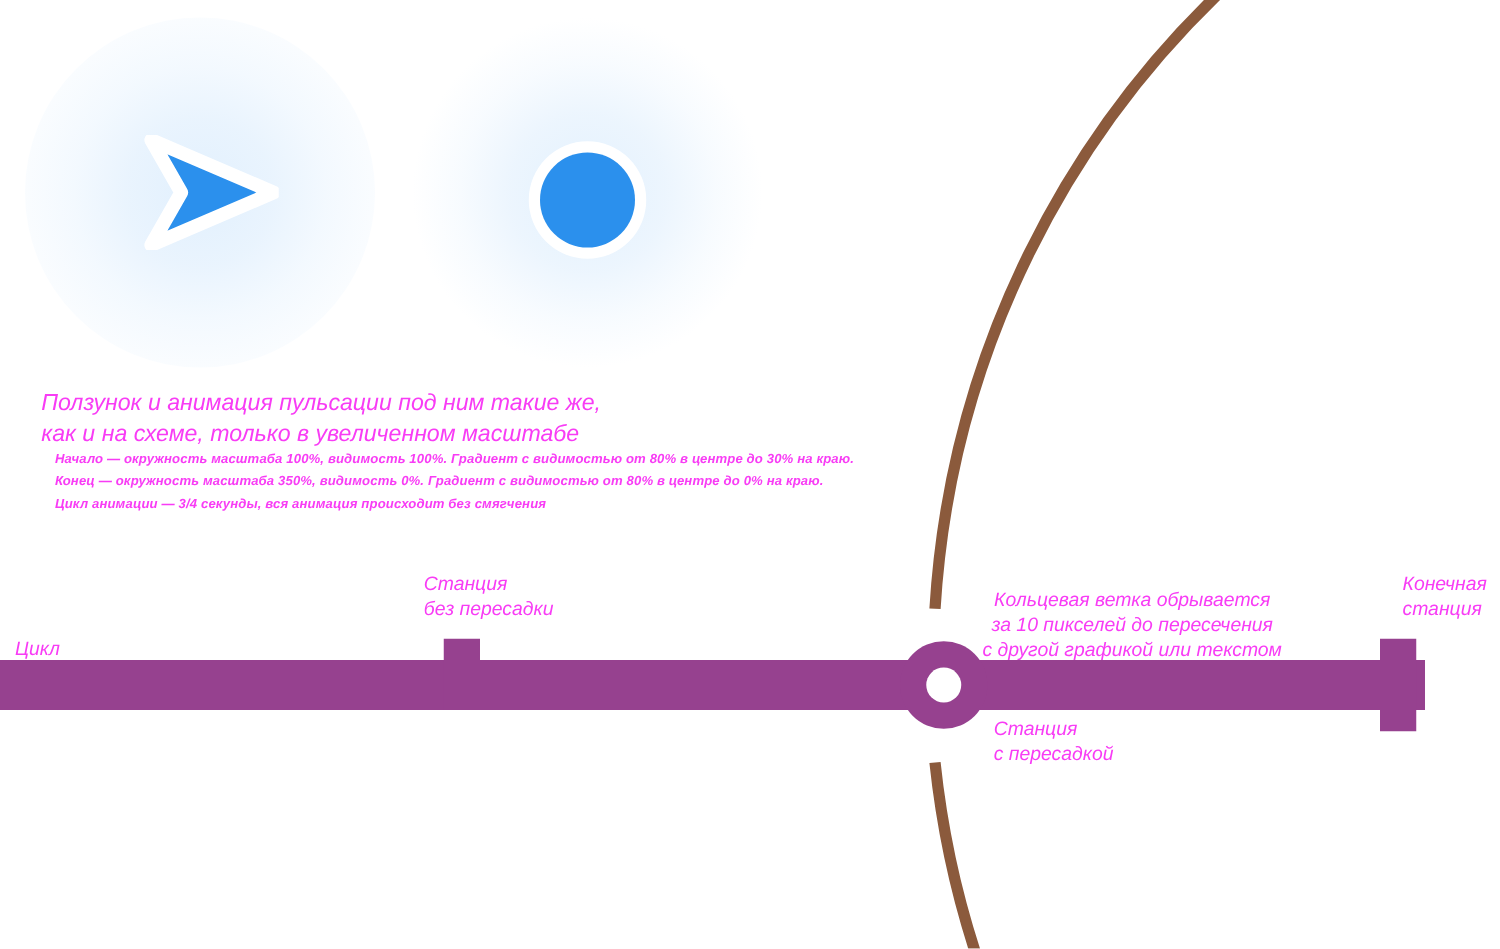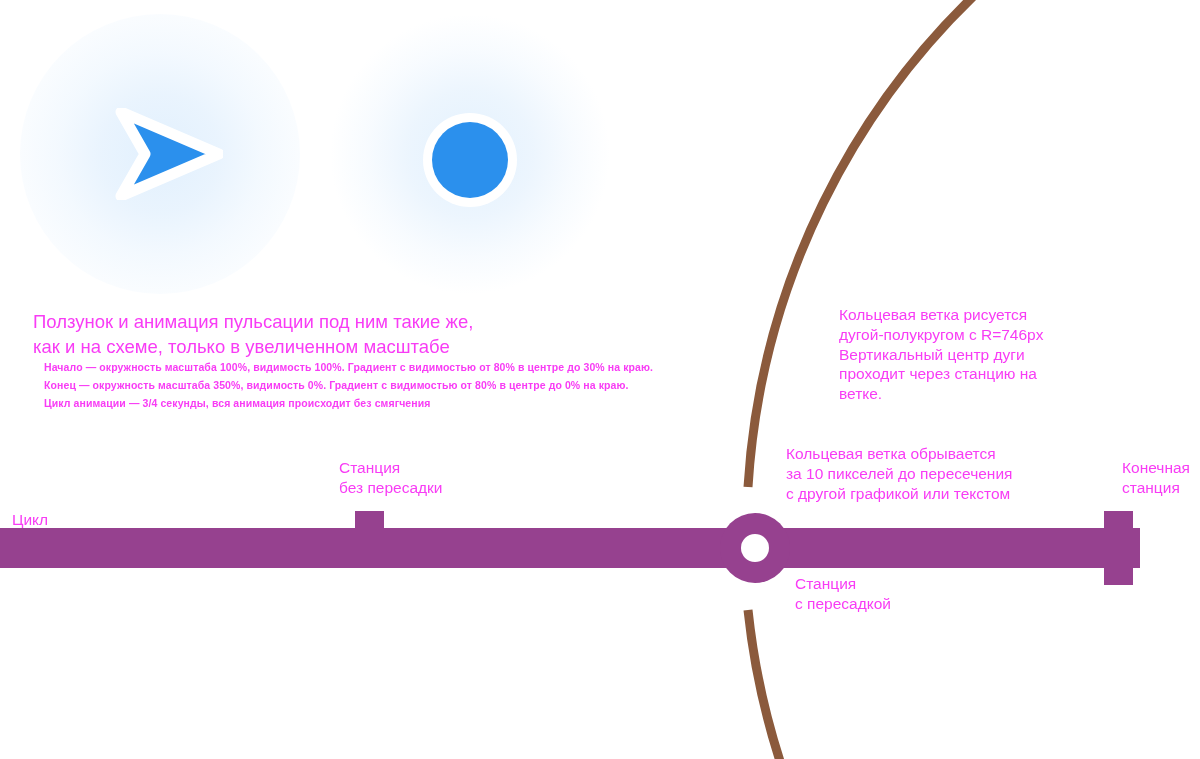--- a/index.html
+++ b/index.html
@@ -124,38 +124,39 @@
     pointer-events: none;
   }
 
   
   .label {
     position: absolute;
     color: #f83cf5;
     font-family: "Liberation Sans", "DejaVu Sans", sans-serif;
     white-space: pre-line;
     line-height: 1.28;
+    font-style: italic;
   }
   .label-sm { font-size: 15.5px; }
   .label-head {
     font-size: 18.5px;
     line-height: 1.34;
   }
   .label-fine {
     font-size: 10.5px;
     line-height: 1.72;
     font-weight: 700;
     letter-spacing: 0.1px;
   }
 
   #lbl-line        { left: 12px;  top: 510px; }
   #lbl-plain       { left: 339px; top: 458px; }
   #lbl-transfer    { left: 795px; top: 574px; }
   #lbl-terminal    { left: 1094px;top: 458px; margin-left: 28px; }
-  #lbl-break       { left: 786px; top: 444px; }
+  #lbl-break       { left: 786px; top: 471px; text-align: center; }
   #lbl-radius      { left: 839px; top: 305px; }
   #lbl-pulse-head  { left: 33px;  top: 310px; }
   #lbl-pulse-body  { left: 33px;  top: 358px; margin-left: 11px; }
 </style>
 </head>
 <body>
 
 <div id="stage">
 
   <div class="halo" id="halo-a"></div>
@@ -174,25 +175,20 @@
 Конец — окружность масштаба 350%, видимость 0%. Градиент с видимостью от 80% в центре до 0% на краю.
 Цикл анимации — 3/4 секунды, вся анимация происходит без смягчения</div>
 
   <svg id="ring-arc" viewBox="0 0 1200 759">
 
     <path d="M 1002 -30 A 746 746 0 0 0 748 487" fill="none" stroke="#8b5a3c" stroke-width="9" stroke-linecap="butt"></path>
 
     <path d="M 748 610 A 746 746 0 0 0 790 790" fill="none" stroke="#8b5a3c" stroke-width="9" stroke-linecap="butt"></path>
   </svg>
 
-  <div class="label label-sm" id="lbl-radius">Кольцевая ветка рисуется
-дугой-полукругом с R=746px
-Вертикальный центр дуги
-проходит через станцию на
-ветке.</div>
 
   <div class="label label-sm" id="lbl-break">Кольцевая ветка обрывается
 за 10 пикселей до пересечения
 с другой графикой или текстом</div>
 
   <div id="metro-line"></div>
   <div class="station-bar" id="station-plain"></div>
   <div id="station-transfer"></div>
   <div class="station-bar" id="station-terminal"></div>
 

